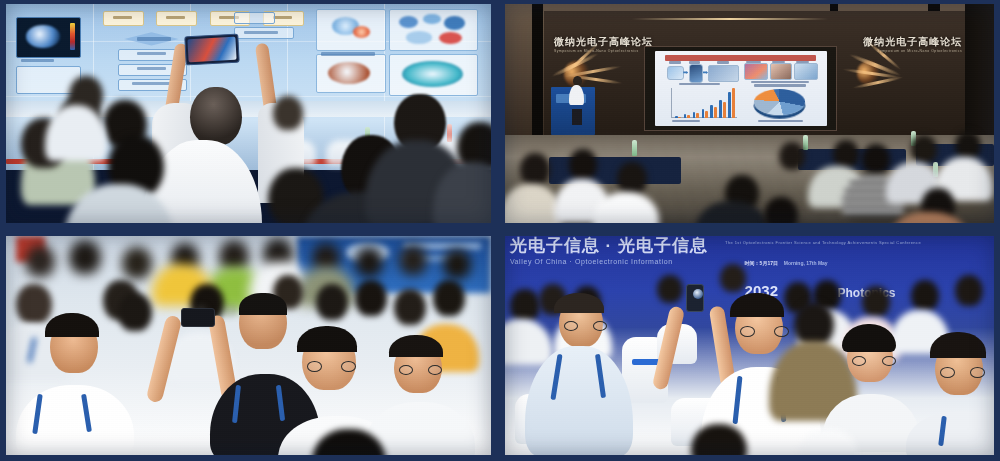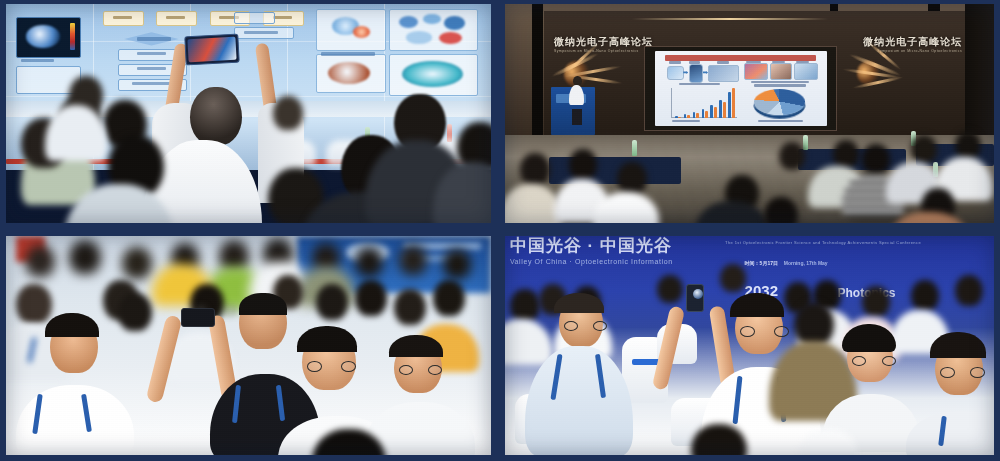--- a/index.html
+++ b/index.html
@@ -431,21 +431,21 @@
       <div class="vignette"></div>
       <div class="grain"></div>
     </div>
   </div>
 
   <div class="cell" id="cell-br">
     <div class="scene">
       <div class="br-bg"></div>
       <div class="br-board"></div>
 
-      <div class="br-cn" style="left:1%;top:-1%;font-size:17px;letter-spacing:1px;">中国光谷 · 中国光谷</div>
+      <div class="br-cn" style="left:1%;top:-1%;font-size:17px;letter-spacing:1px;">光电子信息 · 光电子信息</div>
       <div class="br-en" style="left:1%;top:10%;font-size:7px;letter-spacing:.6px;">Valley Of China · Optoelectronic Information</div>
       <div class="br-en" style="left:45%;top:2%;font-size:4px;letter-spacing:.4px;">The 1st Optoelectronic Frontier Science and Technology Achievements Special Conference</div>
       <div class="br-cn" style="left:49%;top:11%;font-size:5px;">时间：5月17日</div>
       <div class="br-en" style="left:57%;top:11%;font-size:5px;font-weight:bold;">Morning, 17th May</div>
       <div class="br-cn" style="left:49%;top:21%;font-size:15px;opacity:.95">2032</div>
       <div class="br-cn" style="left:68%;top:23%;font-size:12px;opacity:.9">Photonics</div>
 
       <div class="chairback" style="left:24%;top:46%;width:46px;height:66px;"></div>
       <div class="chairback" style="left:31%;top:40%;width:40px;height:40px;"></div>
       <div class="chairback" style="left:2%;top:72%;width:50px;height:50px;"></div>

